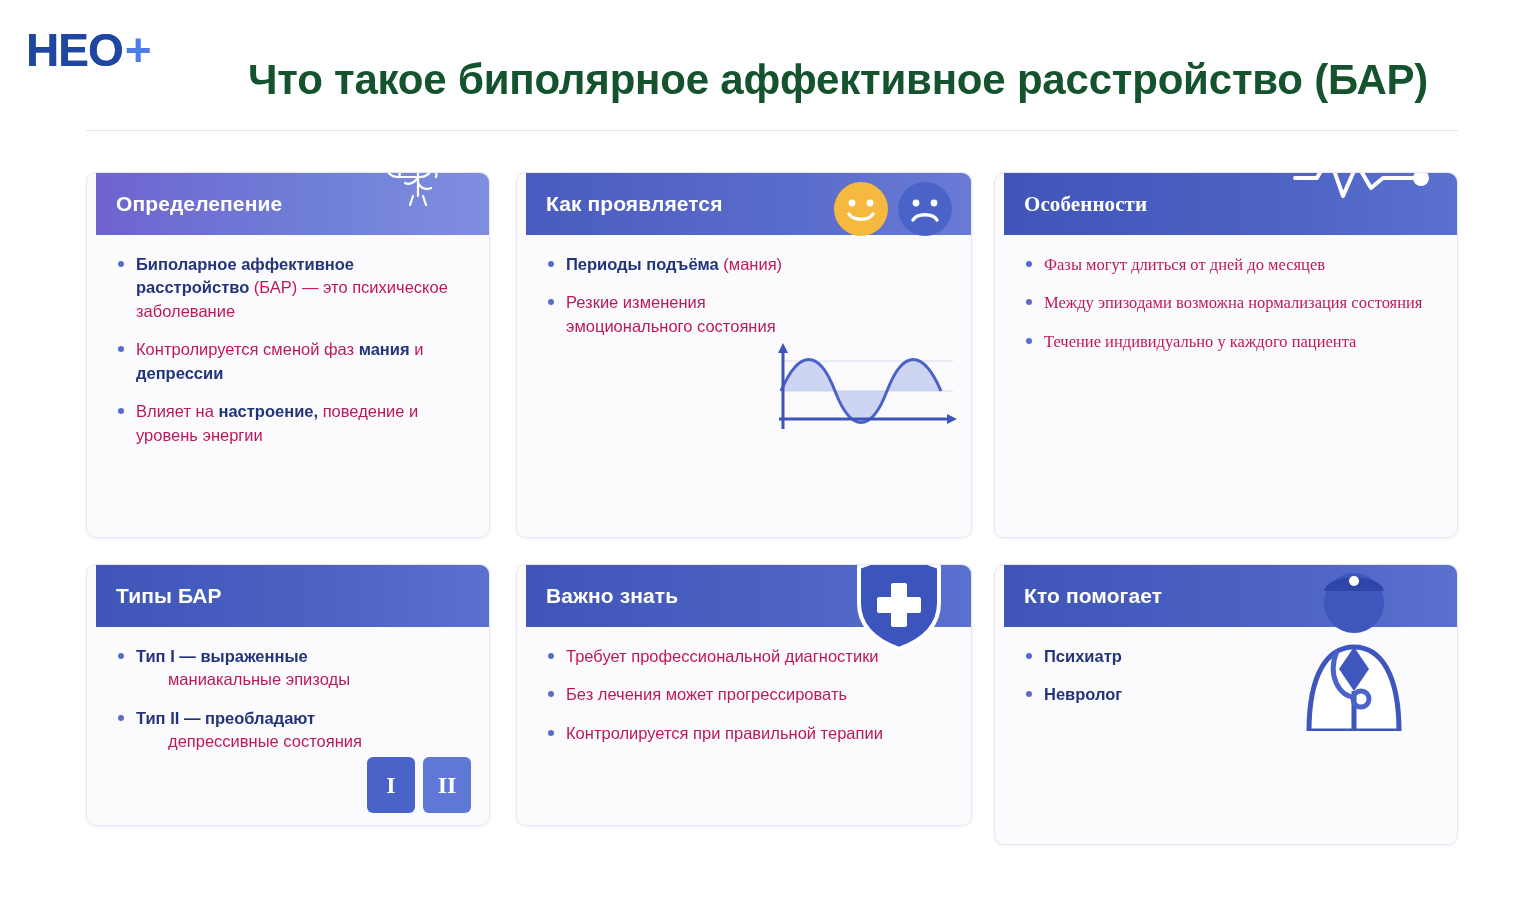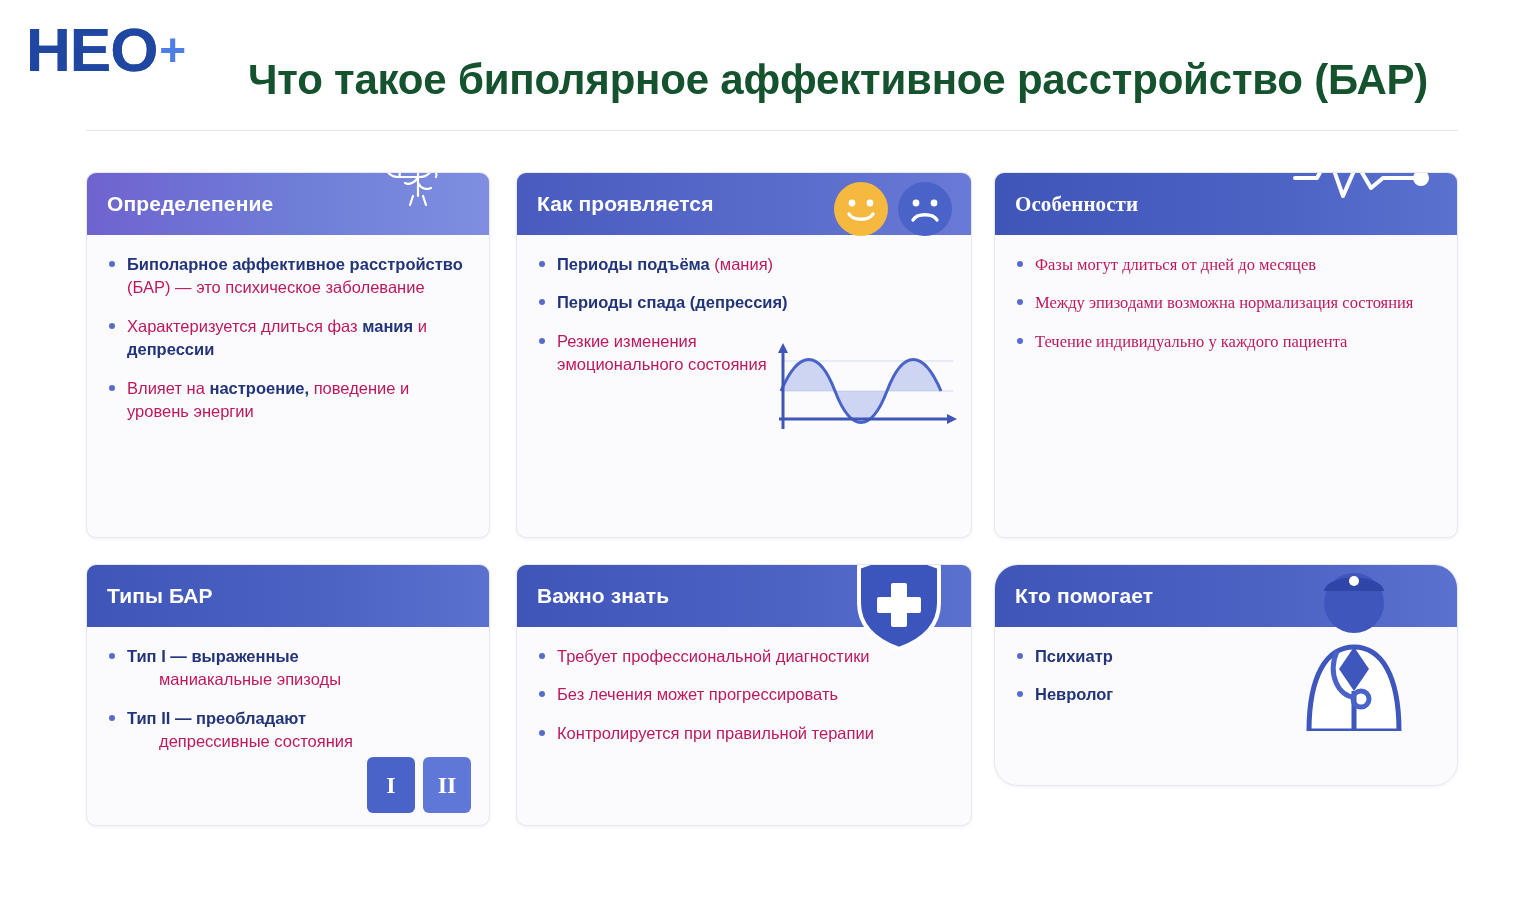--- a/index.html
+++ b/index.html
@@ -17,21 +17,21 @@
   }
 
   
   .logo {
     position: absolute;
     left: 26px; top: 24px;
     width: 180px; height: 52px;
     display: flex; align-items: center;
   }
   .logo-text {
-    font-size: 62px;
+    font-size: 46px;
     font-weight: bold;
     letter-spacing: -1px;
     color: #1b3f8f;
     font-family: "Liberation Sans", sans-serif;
     line-height: 1;
     background: linear-gradient(180deg,#3356b5 0%,#1b3f8f 100%);
     -webkit-background-clip: text;
     background-clip: text;
     color: #1f46a0;
   }
@@ -60,20 +60,21 @@
   }
 
   
   .card {
     position: absolute;
     border-radius: 10px;
     background: #fbfbfe;
     border: 1px solid #e6e8f3;
     box-shadow: 0 1px 3px rgba(40,50,120,.07);
     overflow: hidden;
+    padding-left: 9px;
   }
   .card-header {
     position: relative;
     height: 62px;
     background: linear-gradient(90deg, #6f63cf 0%, #6f7fd8 55%, #7f8ee0 100%);
     display: flex;
     align-items: center;
     padding: 0 20px;
   }
   .card-header.blue {
@@ -125,21 +126,21 @@
   }
 
   .emoji-pair { position: absolute; right: 16px; top: 6px; display: flex; gap: 4px; }
 
   
   #card-definition { left: 86px;  top: 172px; width: 404px; height: 366px; }
   #card-symptoms   { left: 516px; top: 172px; width: 456px; height: 366px; }
   #card-features   { left: 994px; top: 172px; width: 464px; height: 366px; font-family: Liberation Serif, serif; }
   #card-types      { left: 86px;  top: 564px; width: 404px; height: 262px; }
   #card-important  { left: 516px; top: 564px; width: 456px; height: 262px; }
-  #card-who        { left: 994px; top: 564px; width: 464px; height: 222px; border-radius: 24px; }
+  #card-who        { left: 994px; top: 564px; width: 464px; height: 281px; }
 
   
   .wave-wrap { position: absolute; right: 10px; bottom: 104px; width: 190px; height: 92px; }
 
   
   .roman-badges {
     position: absolute; right: 18px; bottom: 12px;
     display: flex; gap: 8px;
   }
   .roman {
@@ -186,21 +187,21 @@
           </g>
         </svg>
       </div>
     </div>
     <div class="card-body">
       <ul class="bullets">
         <li>
           <span class="b">Биполарное аффективное расстройство</span><span class="n"> (БАР) — это психическое заболевание</span>
         </li>
         <li>
-          <span class="n">Характеризуется длиться фаз </span><span class="b">мания</span><span class="n"> и </span><span class="b">депрессии</span>
+          <span class="n">Контролируется сменой фаз </span><span class="b">мания</span><span class="n"> и </span><span class="b">депрессии</span>
         </li>
         <li>
           <span class="n">Влияет на </span><span class="b">настроение,</span><span class="n"> поведение и уровень энергии</span>
         </li>
       </ul>
     </div>
   </section>
 
   <section class="card" id="card-symptoms">
     <div class="card-header blue">
@@ -217,23 +218,20 @@
           <circle cx="21" cy="24" r="3.4" fill="#ffffff"></circle>
           <circle cx="39" cy="24" r="3.4" fill="#ffffff"></circle>
           <path d="M18 41c4-7 20-7 24 0" stroke="#ffffff" stroke-width="3.4" fill="none" stroke-linecap="round"></path>
         </svg>
       </div>
     </div>
     <div class="card-body">
       <ul class="bullets" style="width:270px">
         <li>
           <span class="b">Периоды подъёма</span><span class="n"> (мания)</span>
-        </li>
-        <li>
-          <span class="b">Периоды спада (депрессия)</span>
         </li>
         <li>
           <span class="n">Резкие изменения эмоционального состояния</span>
         </li>
       </ul>
       <div class="wave-wrap">
         <svg viewBox="0 0 190 92" width="190" height="92">
           <line x1="10" y1="20" x2="182" y2="20" stroke="#e2e6f5" stroke-width="1.5"></line>
           <line x1="10" y1="50" x2="182" y2="50" stroke="#e2e6f5" stroke-width="1.5"></line>
           <line x1="10" y1="78" x2="182" y2="78" stroke="#e2e6f5" stroke-width="1.5"></line>

